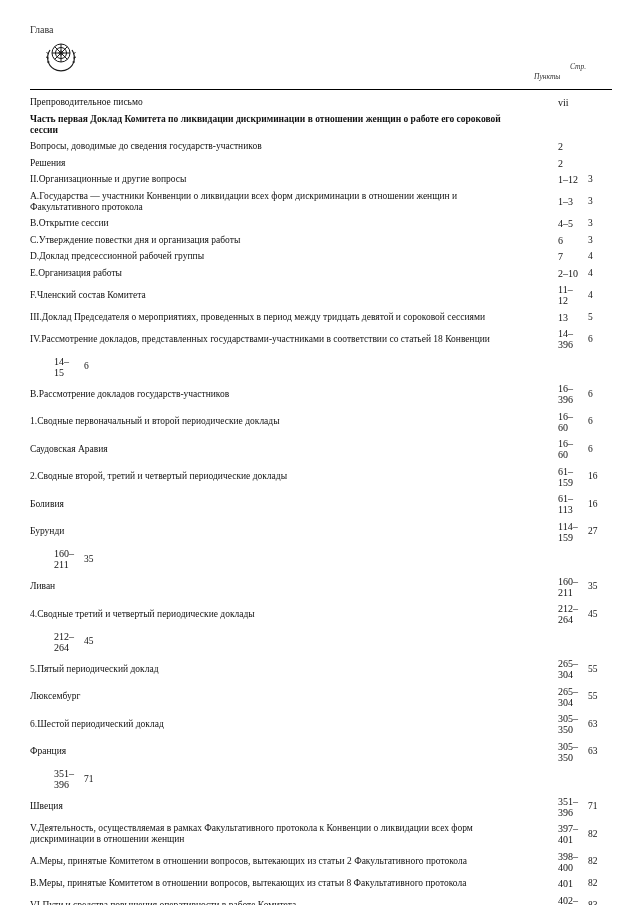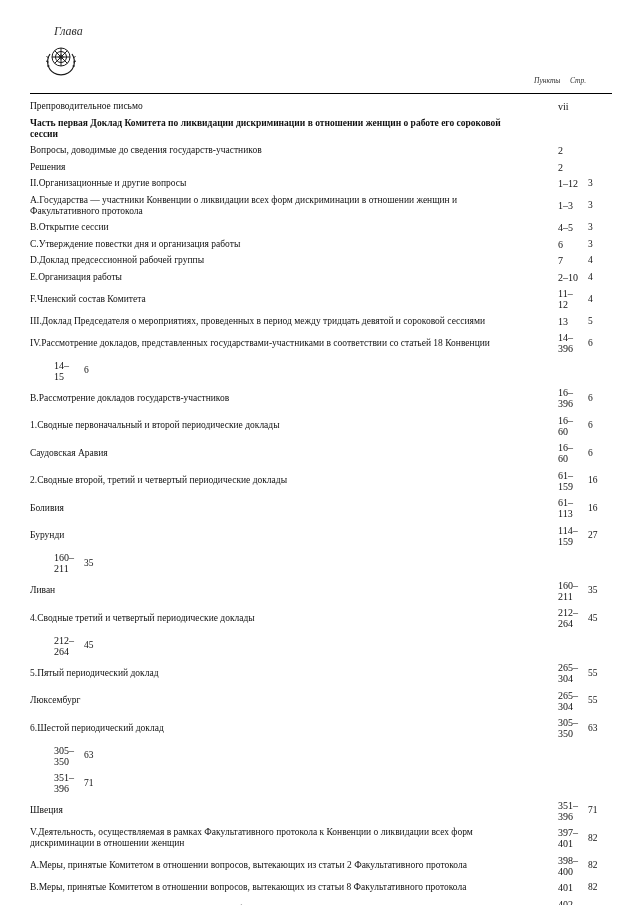--- a/index.html
+++ b/index.html
@@ -7,45 +7,43 @@
   body { font-family: "Liberation Serif", serif; color: #111; }
   .page {
     position: relative;
     width: 640px;
     height: 905px;
     background: #ffffff;
     padding: 24px 28px 8px 30px;
     overflow: hidden;
   }
   .running-label {
-    font-size: 12px;
-    font-style: italic;
+    font-size: 10px;
     color: #333;
     margin-bottom: 2px;
-    margin-left: 24px;
   }
   .header {
     position: relative;
     height: 52px;
   }
   .emblem {
     position: absolute;
     left: 12px;
     top: 2px;
   }
   .col-headers {
     position: absolute;
     right: 18px;
     bottom: 8px;
     display: flex;
     font-size: 7.5px;
     font-style: italic;
     color: #333;
   }
-  .col-headers .para-h { width: 36px; }
+  .col-headers .para-h { width: 36px; margin-top: 10px; }
   .col-headers .page-h { width: 24px; }
   .header-rule {
     border: 0;
     border-top: 1.6px solid #000;
     margin-bottom: 7px;
   }
   .toc-list { width: 100%; }
   .toc-row {
     display: flex;
     align-items: center;
@@ -285,20 +283,21 @@
   </div>
 
   <div class="toc-row">
     <div class="toc-text">6.Шестой периодический доклад</div>
     <div class="toc-para">305–
 350</div>
     <div class="toc-page">63</div>
   </div>
 
   <div class="toc-row">
+    <div class="toc-text">Франция</div>
     <div class="toc-para">305–
 350</div>
     <div class="toc-page">63</div>
   </div>
 
   <div class="toc-row">
     <div class="toc-para">351–
 396</div>
     <div class="toc-page">71</div>
   </div>

